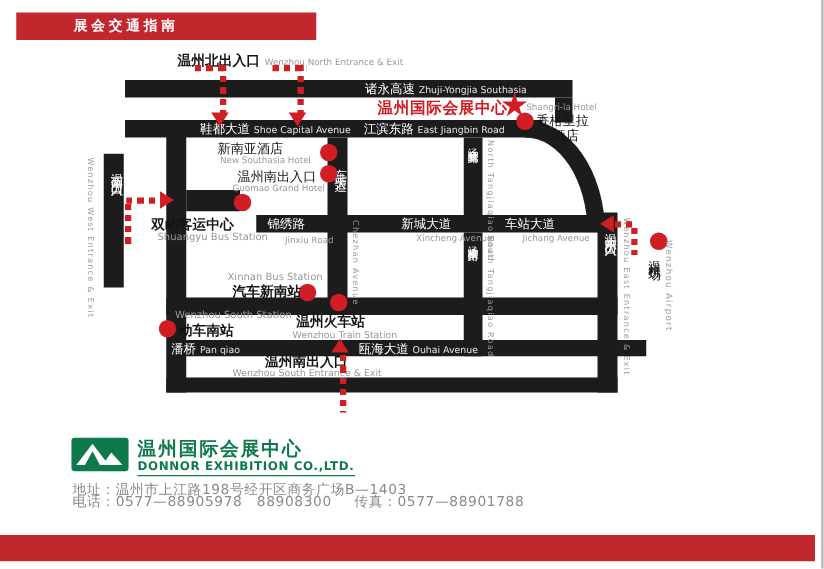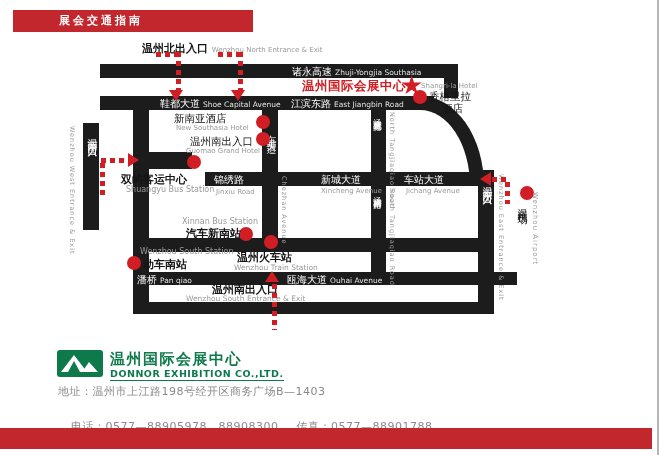--- a/index.html
+++ b/index.html
@@ -7,21 +7,21 @@
           font-family:"DejaVu Sans","Liberation Sans",sans-serif;border-right:2px solid #b5b5b5;box-sizing:border-box;}
   .abs{position:absolute;}
   .banner{position:absolute;left:13px;top:10px;width:240px;height:22px;background:var(--banner_red,#C1272D);}
   .banner span{display:block;padding-left:46px;line-height:22px;color:#fff;font-size:11px;font-weight:bold;letter-spacing:3px;white-space:nowrap;}
   .bottombar{position:absolute;left:0;top:428px;width:652px;height:21px;background:var(--banner_red,#C1272D);}
   .road{position:absolute;background:var(--road,#1C1C1C);}
   .arc{position:absolute;left:420px;top:96px;width:64px;height:90px;border-top:14px solid var(--road,#1C1C1C);
        border-right:14px solid var(--road,#1C1C1C);border-top-right-radius:64px 90px;box-sizing:border-box;}
   .rl{position:absolute;white-space:nowrap;color:#fff;font-size:10px;line-height:11px;}
   .rl .en{font-size:7.5px;color:#e2e2e2;margin-left:3px;}
-  .sub{position:absolute;white-space:nowrap;font-size:7px;color:#9a9a9a;}
+  .sub{position:absolute;white-space:nowrap;font-size:7px;color:#9a9a9a;margin-left:12px;}
   .poi-zh{position:absolute;white-space:nowrap;font-size:10.5px;color:#141414;}
   .poi-zh.b{font-weight:bold;font-size:11px;}
   .poi-en{position:absolute;white-space:nowrap;font-size:7.5px;color:#999;}
   .vtext{position:absolute;writing-mode:vertical-rl;text-orientation:mixed;white-space:nowrap;}
   .vwhite{color:#fff;font-size:10px;letter-spacing:3px;}
   .vgray{color:#9a9a9a;font-size:6.5px;letter-spacing:1px;}
   .dot{position:absolute;width:14px;height:14px;border-radius:50%;background:var(--map_red,#D01E24);}
   .dash-v{position:absolute;width:5px;background-image:repeating-linear-gradient(to bottom,var(--map_red,#D01E24) 0 5px,transparent 5px 9px);}
   .dash-h{position:absolute;height:5px;background-image:repeating-linear-gradient(to right,var(--map_red,#D01E24) 0 5px,transparent 5px 9px);}
   .head{position:absolute;width:0;height:0;}
@@ -161,19 +161,19 @@
 
   <svg class="abs" style="left:57px;top:350px;" width="46" height="28" viewBox="0 0 46 28">
     <rect x="0" y="0" width="46" height="27" rx="3" fill="#0E7A4C"></rect>
     <polygon points="4,22 17,5 30,22" fill="#ffffff"></polygon>
     <polygon points="11,22 17,11 23,22" fill="#0E7A4C"></polygon>
     <polygon points="25,22 32,12 41,22" fill="#ffffff"></polygon>
   </svg>
   <div class="c-zh">温州国际会展中心</div>
   <div class="c-en">DONNOR EXHIBITION CO.,LTD.</div>
   <div class="info" style="left:58px;top:384px;">地址：温州市上江路198号经开区商务广场B—1403</div>
-  <div class="info" style="left:58px;top:419px;margin-left:13px;">
+  <div class="info" style="left:58px;top:394px;">
     <span>电话：0577—88905978　88908300</span>
     <span style="margin-left:14px;">传真：0577—88901788</span>
   </div>
 
   <div class="bottombar"></div>
 </div>
 
 </body></html>

